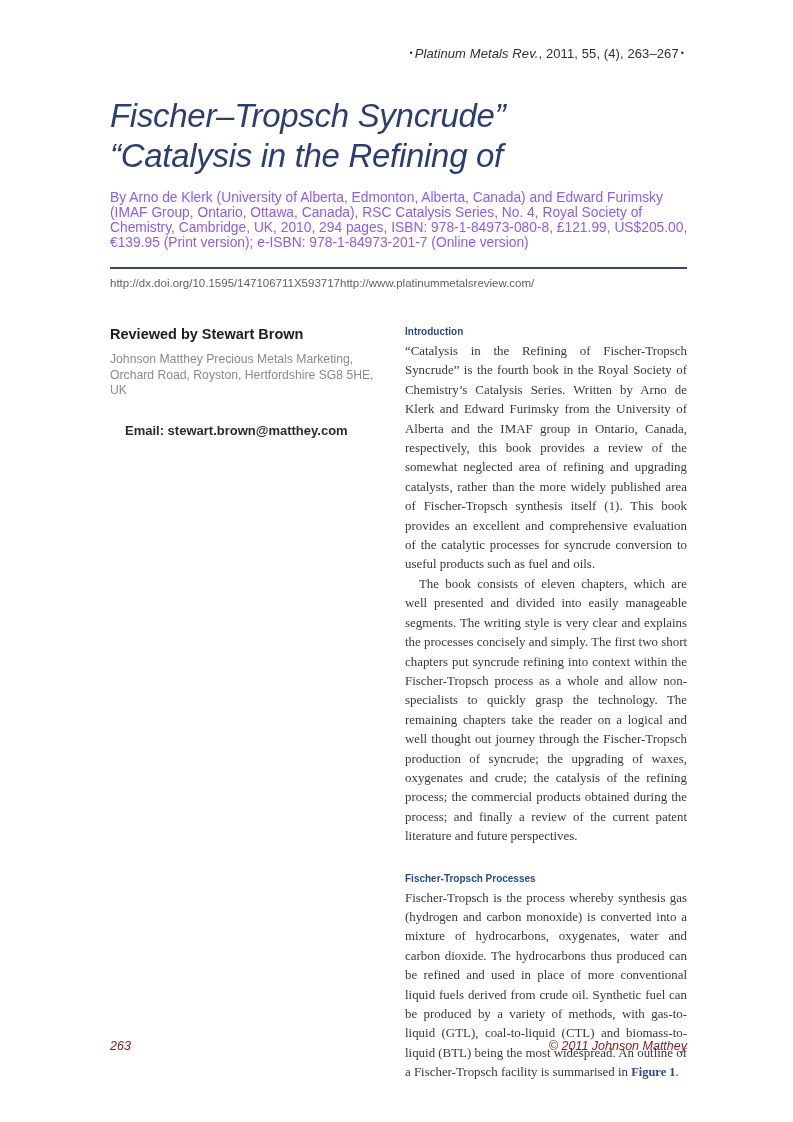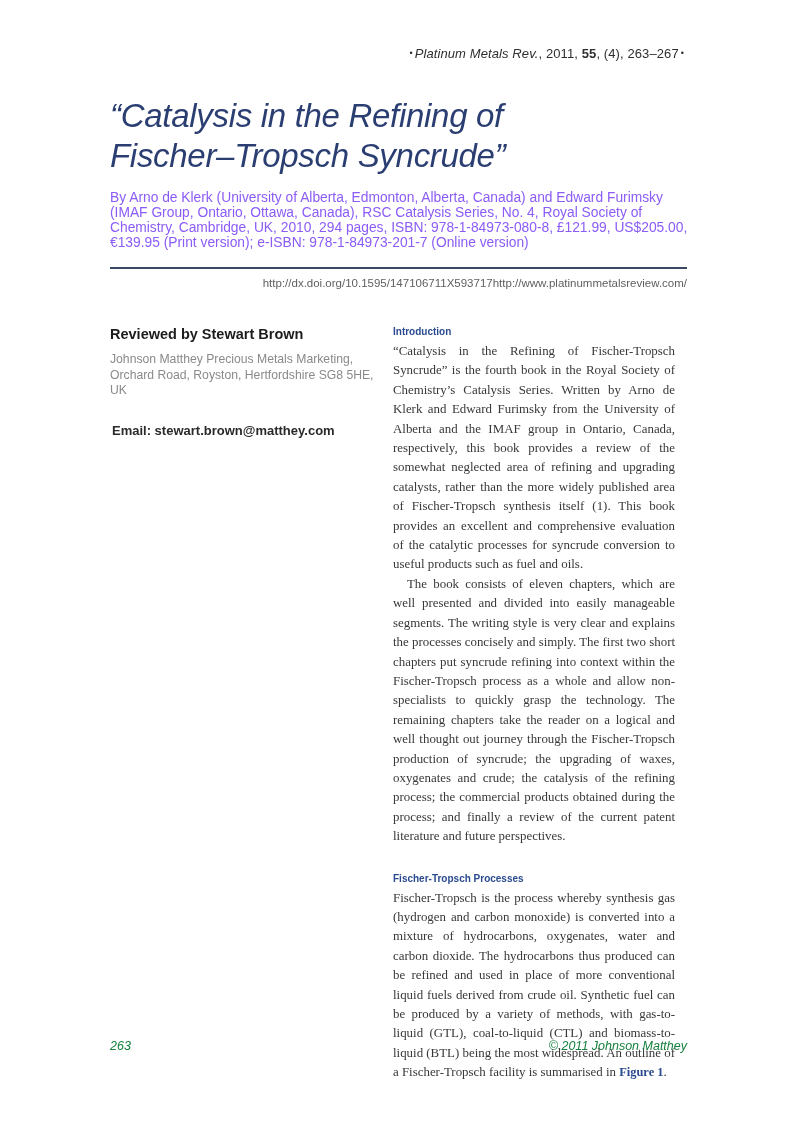--- a/index.html
+++ b/index.html
@@ -11,21 +11,21 @@
     color:#333;
     overflow:hidden;
   }
   
   .citation{
     position:absolute;top:46px;right:107px;
     font-size:13px;color:#2f2f2f;letter-spacing:0.1px;
     white-space:nowrap;
   }
   .citation .it{font-style:italic;}
-  .citation .b{font-weight:bold;margin-top:40px;}
+  .citation .b{font-weight:normal;margin-top:40px;}
   .citation .bullet{font-size:9px;vertical-align:2px;padding:0 2px;color:#2f2f2f;}
   
   .title{
     position:absolute;top:96px;left:110px;width:600px;
     margin:0;font-weight:400;font-style:italic;
     font-size:33px;line-height:40px;letter-spacing:-0.3px;
     color:#2b3e72;
   }
   .title .tl{display:block;}
   
@@ -34,73 +34,73 @@
     margin:0;font-size:13.8px;line-height:14.9px;color:#8b5cf6;
   }
   
   .rule{
     position:absolute;top:267px;left:110px;width:577px;height:2px;
     background:#3a4a63;
   }
   
   .doi-row{
     position:absolute;top:277px;left:110px;width:577px;
-    display:flex;justify-content:flex-end;
+    display:flex;justify-content:flex-start;
     font-size:11.5px;color:#5f5f5f;
   }
   .doi-row span{cursor:pointer;}
   
   .columns{
     position:absolute;top:326px;left:110px;width:577px;
-    display:flex;gap:4px;align-items:flex-start;
+    display:flex;gap:16px;align-items:flex-start;
   }
   .col-left{width:279px;flex:0 0 279px;}
   .col-right{width:282px;flex:0 0 282px;}
   .reviewer{
     margin:0 0 10px 0;font-size:14.5px;font-weight:bold;color:#1c1c1c;
   }
   .affiliation{
     margin:0 0 24px 0;font-size:12.2px;line-height:15.5px;color:#8a8a8a;
   }
   .email{
-    margin:2px;font-size:13px;font-weight:600;color:#2a2a2a;
+    margin:15px;font-size:13px;font-weight:600;color:#2a2a2a;
   }
   .sec-heading{
     margin:0 0 5px 0;font-size:10px;font-weight:bold;color:#2a4a8f;
   }
   .sec-heading.mt{margin-top:26px;}
   .body-p{
     margin:0;text-align:justify;
     font-family:"Liberation Serif",serif;
     font-size:12.9px;line-height:19.4px;color:#383838;
   }
   .body-p.indent{text-indent:14px;}
   .fig-link{
     font-family:Liberation Serif, serif;
     font-weight:bold;color:#2a4a8f;font-size:12.4px;cursor:pointer;
   }
   
   .footer{
     position:absolute;top:1039px;left:110px;width:577px;
     display:flex;justify-content:space-between;
-    font-size:12.5px;font-style:italic;color:#15803d;
+    font-size:12.5px;font-style:italic;color:#7f1d1d;
   }
 </style>
 </head>
 <body>
 
 <div class="page">
 
   <div class="citation">
     <span class="bullet">•</span><span class="it">Platinum Metals Rev.</span><span>, 2011, </span><span class="b">55</span><span>, (4), 263–267</span><span class="bullet">•</span>
   </div>
 
   <h1 class="title">
+    <span class="tl">Fischer–Tropsch Syncrude”</span>
     <span class="tl">“Catalysis in the Refining of</span>
-    <span class="tl">Fischer–Tropsch Syncrude”</span>
   </h1>
 
   <p class="byline">By Arno de Klerk (University of Alberta, Edmonton, Alberta, Canada) and Edward Furimsky (IMAF Group, Ontario, Ottawa, Canada), RSC Catalysis Series, No. 4, Royal Society of Chemistry, Cambridge, UK, 2010, 294 pages, ISBN: 978-1-84973-080-8, £121.99, US$205.00, €139.95 (Print version); e-ISBN: 978-1-84973-201-7 (Online version)</p>
 
   <div class="rule"></div>
 
   <div class="doi-row">
     <span>http://dx.doi.org/10.1595/147106711X593717</span>
     <span>http://www.platinummetalsreview.com/</span>
   </div>

